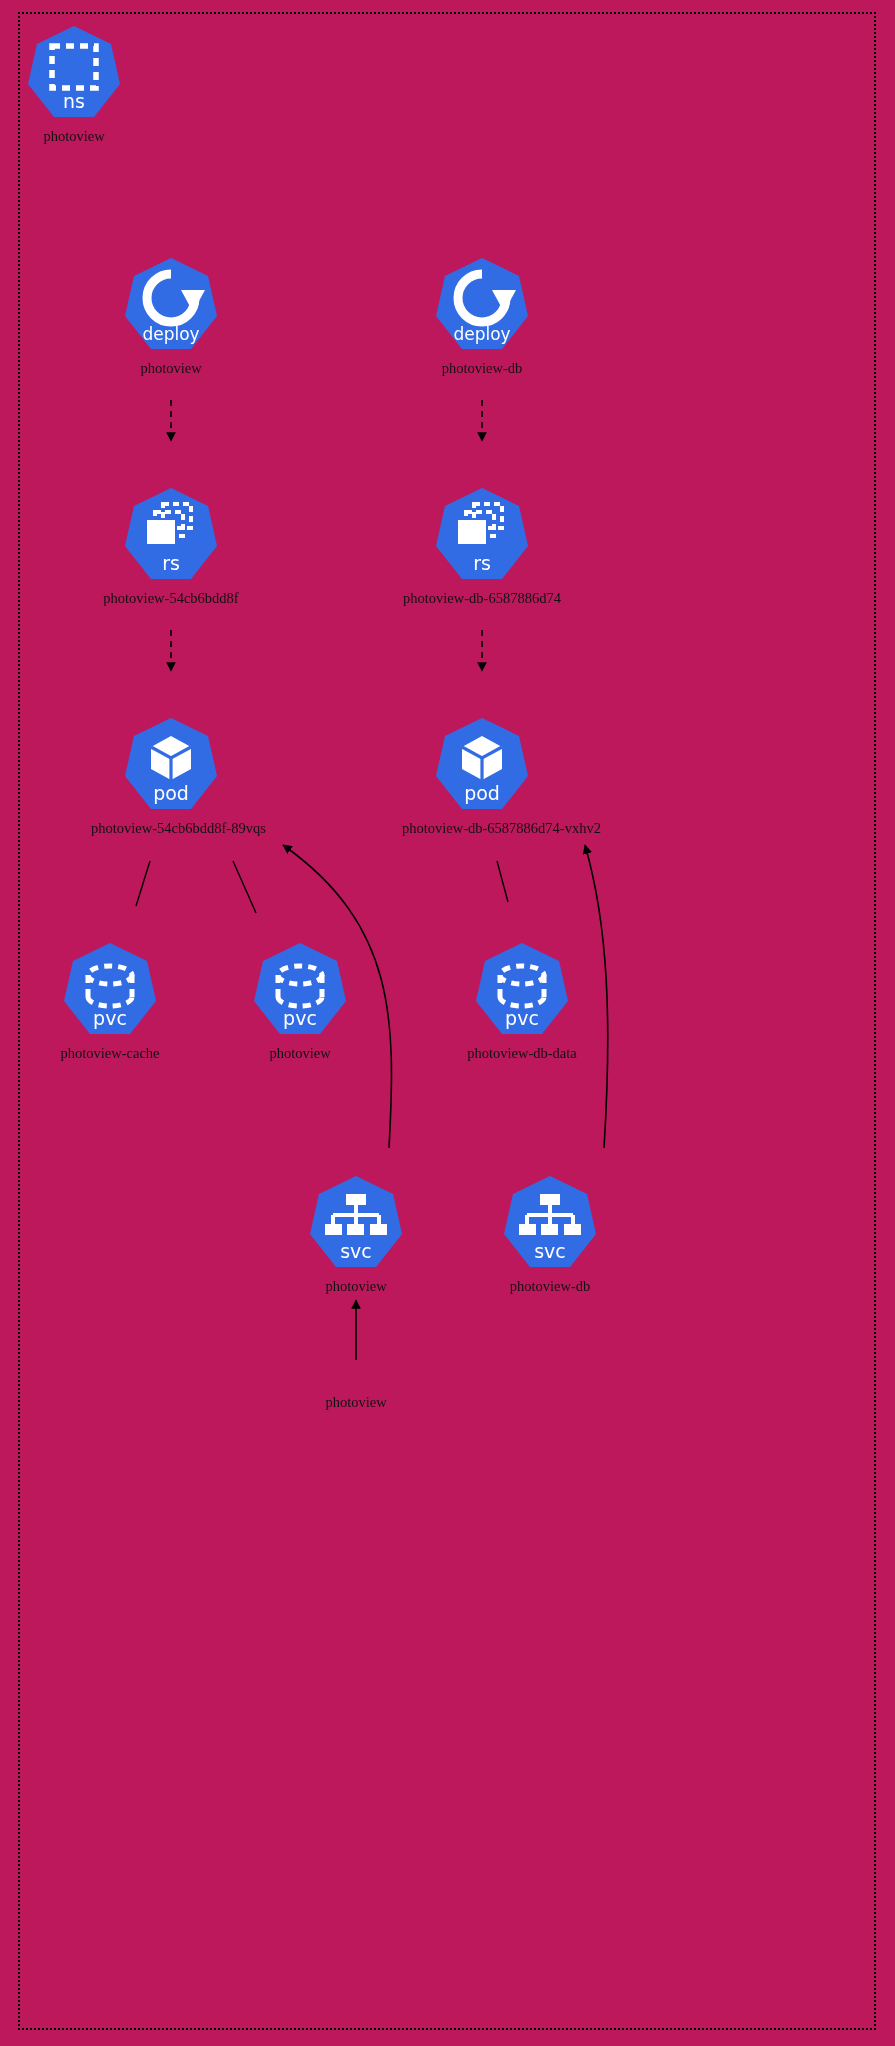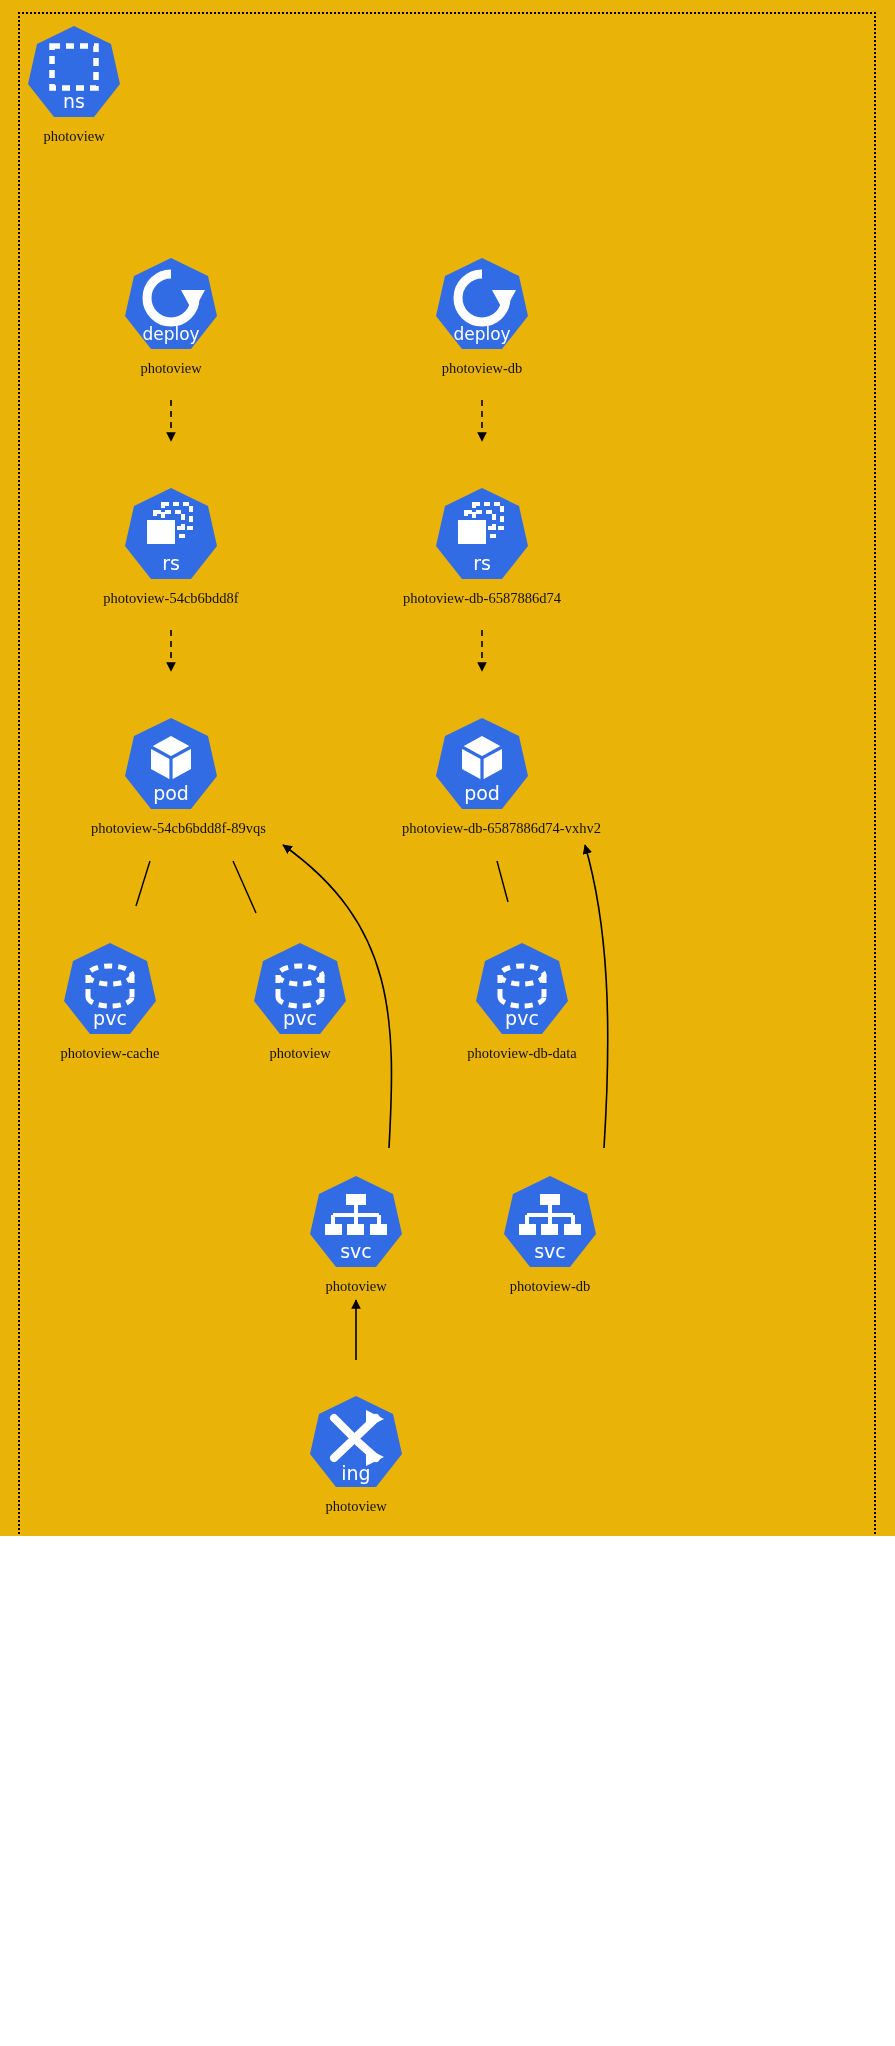--- a/index.html
+++ b/index.html
@@ -6,22 +6,22 @@
     margin: 0;
     padding: 0;
     background: #ffffff;
   }
   body {
     font-family: "Liberation Serif", serif;
   }
   #canvas {
     position: relative;
     width: 895px;
-    height: 1536px;
-    background: #eab308;
+    height: 2046px;
+    background: #be185d;
     overflow: hidden;
   }
   
   #cluster-border {
     position: absolute;
     left: 18px;
     top: 12px;
     width: 858px;
     height: 2018px;
     border: 2px dotted #000000;
@@ -262,26 +262,16 @@
         <rect x="21" y="52" width="17" height="11" fill="#ffffff"></rect>
         <rect x="43" y="52" width="17" height="11" fill="#ffffff"></rect>
         <rect x="66" y="52" width="17" height="11" fill="#ffffff"></rect>
         <text class="kind-text" x="52" y="86">svc</text>
       </svg>
     </div>
     <div class="node-label">photoview-db</div>
   </div>
 
   <div class="node" style="left:356px; top:1392px;">
-    <div class="icon-wrap">
-      <svg viewBox="0 0 104 104">
-        <polygon points="52,4 89,22 98,62 72,95 32,95 6,62 15,22" fill="#326ce5"></polygon>
-        <path d="M30,26 L50,46 M54,50 L72,66" stroke="#ffffff" stroke-width="8" stroke-linecap="round"></path>
-        <path d="M72,26 L30,66" stroke="#ffffff" stroke-width="8" stroke-linecap="round"></path>
-        <polygon points="62,18 80,27 62,36" fill="#ffffff"></polygon>
-        <polygon points="62,56 80,65 62,74" fill="#ffffff"></polygon>
-        <text class="kind-text" x="52" y="88">ing</text>
-      </svg>
-    </div>
     <div class="node-label">photoview</div>
   </div>
 
 </div>
 
 </body></html>

